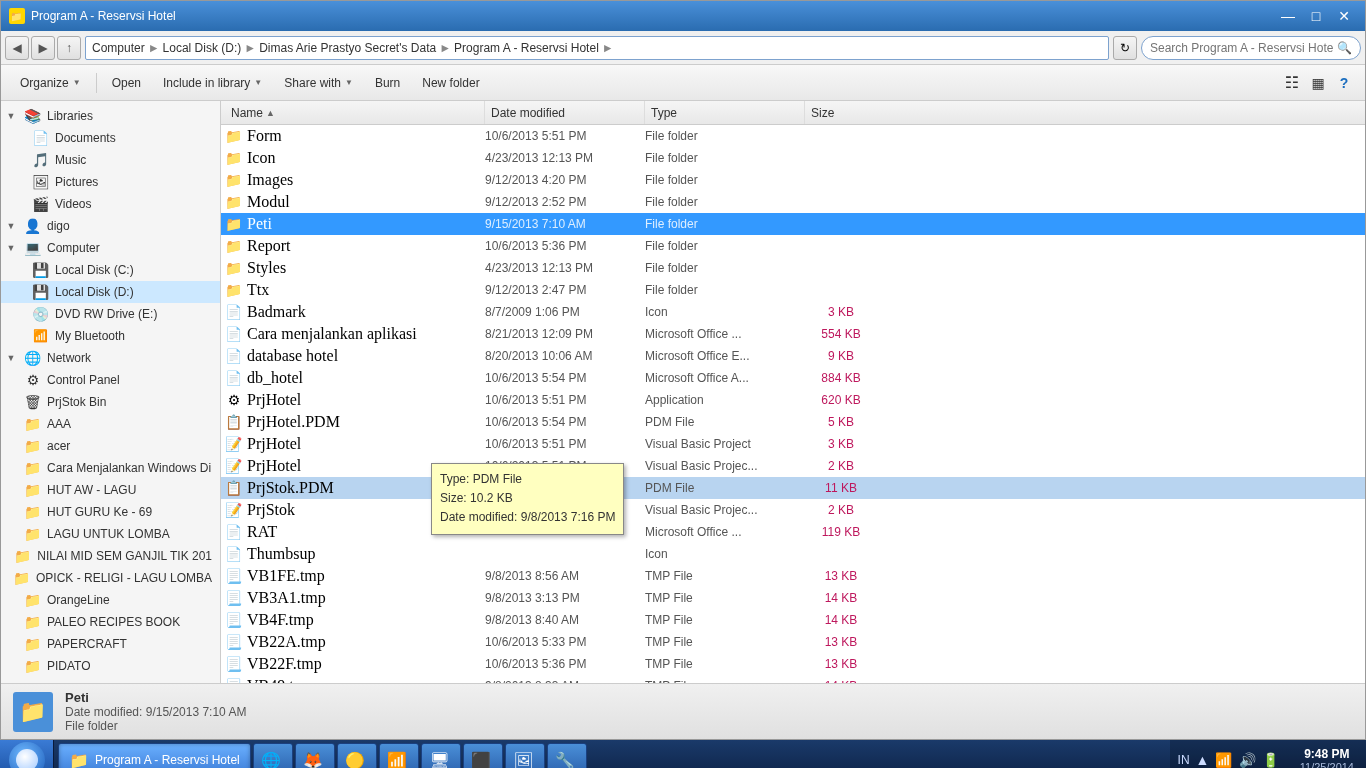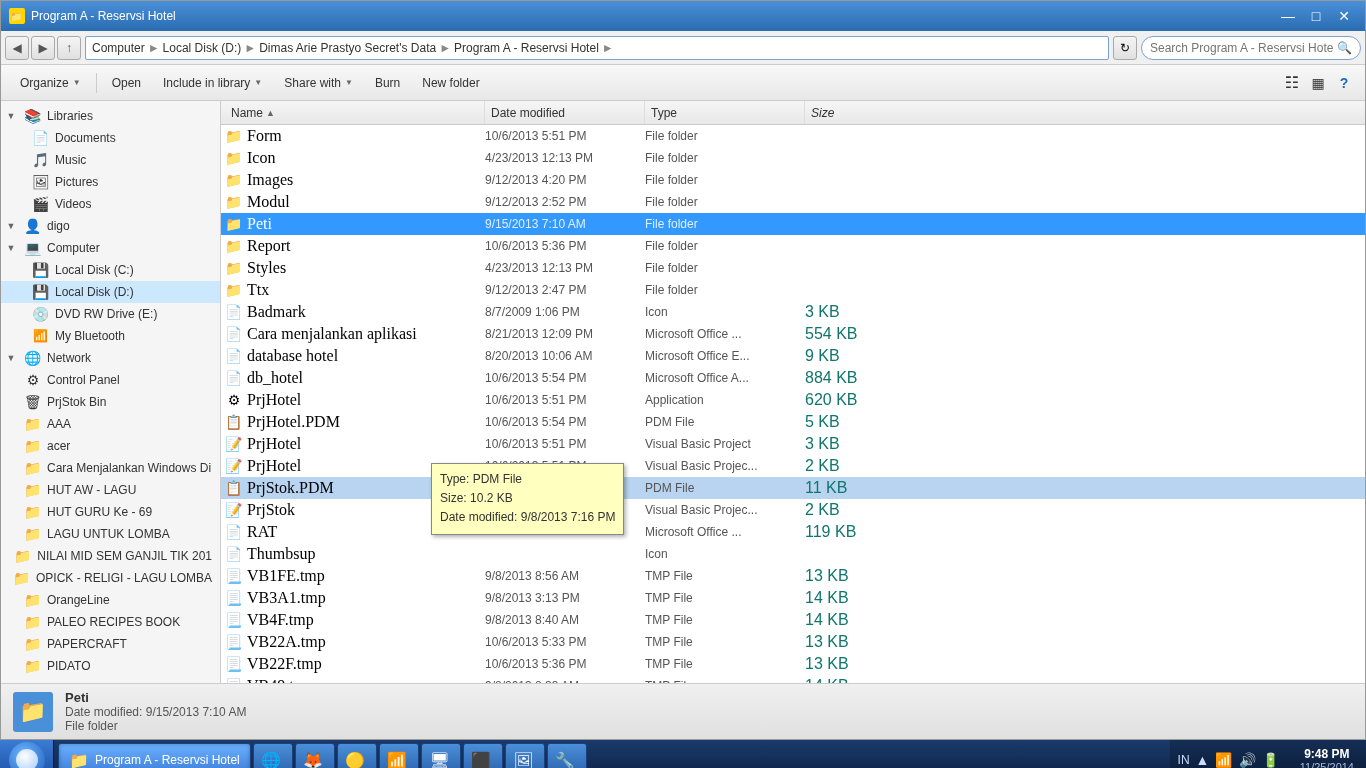--- a/index.html
+++ b/index.html
@@ -40,34 +40,34 @@
     .sidebar-item .icon { width: 16px; height: 16px; display: flex; align-items: center; justify-content: center; flex-shrink: 0; font-size: 14px; }
     .sidebar-expand { width: 12px; height: 12px; display: inline-flex; align-items: center; justify-content: center; font-size: 9px; color: #666; margin-right: 2px; }
 
     
     .file-list { flex: 1; overflow-y: auto; background: white; }
     .file-list-header { display: flex; align-items: center; background: linear-gradient(to bottom, #f5f5f5, #e8e8e8); border-bottom: 1px solid #ccc; height: 24px; padding: 0 4px; position: sticky; top: 0; z-index: 10; }
     .col-header { font-size: 12px; color: #333; padding: 0 6px; cursor: pointer; display: flex; align-items: center; height: 100%; border-right: 1px solid #ddd; }
     .col-name { width: 260px; text-align: right; }
     .col-date { width: 160px; }
     .col-type { width: 160px; }
-    .col-size { width: 80px; border-right: none; font-style: italic; }
+    .col-size { width: 80px; border-right: none; }
     .sort-arrow { font-size: 9px; margin-left: 3px; color: #666; }
 
     .file-row { display: flex; align-items: center; height: 22px; padding: 0 4px; cursor: pointer; border-bottom: 1px solid transparent; }
     .file-row.selected { background: #3399ff; color: white; }
     .file-row.selected .file-name { color: white; }
     .file-row.selected .file-date { color: #ddeeff; }
     .file-row.selected .file-type { color: #ddeeff; }
     .file-row.selected .file-size { color: #ddeeff; }
     .file-icon { width: 18px; height: 16px; margin-right: 4px; display: inline-flex; align-items: center; justify-content: center; flex-shrink: 0; }
     .file-name { width: 238px; font-size: 16px; white-space: nowrap; overflow: hidden; text-overflow: ellipsis; font-family: Liberation Serif, serif; }
     .file-date { width: 160px; font-size: 12px; color: #555; }
     .file-type { width: 160px; font-size: 12px; color: #555; }
-    .file-size { width: 80px; font-size: 16px; color: #0f766e; text-align: left; padding-right: 8px; }
+    .file-size { width: 80px; font-size: 12px; color: #be185d; text-align: center; padding-right: 8px; }
 
     
     .folder-icon { color: #ffd000; font-size: 15px; }
 
     
     .tooltip { position: absolute; left: 442px; top: 460px; background: #ffffc0; border: 1px solid #888; padding: 6px 8px; font-size: 12px; color: #333; z-index: 100; box-shadow: 2px 2px 4px rgba(0,0,0,0.3); line-height: 1.6; }
 
     
     .status-bar { height: 56px; background: linear-gradient(to bottom, #f0f0f0, #e0e0e0); border-top: 1px solid #ccc; display: flex; align-items: center; padding: 0 12px; gap: 12px; }
     .status-icon { width: 40px; height: 40px; background: #4a90d9; display: flex; align-items: center; justify-content: center; font-size: 22px; color: white; border-radius: 3px; flex-shrink: 0; }

